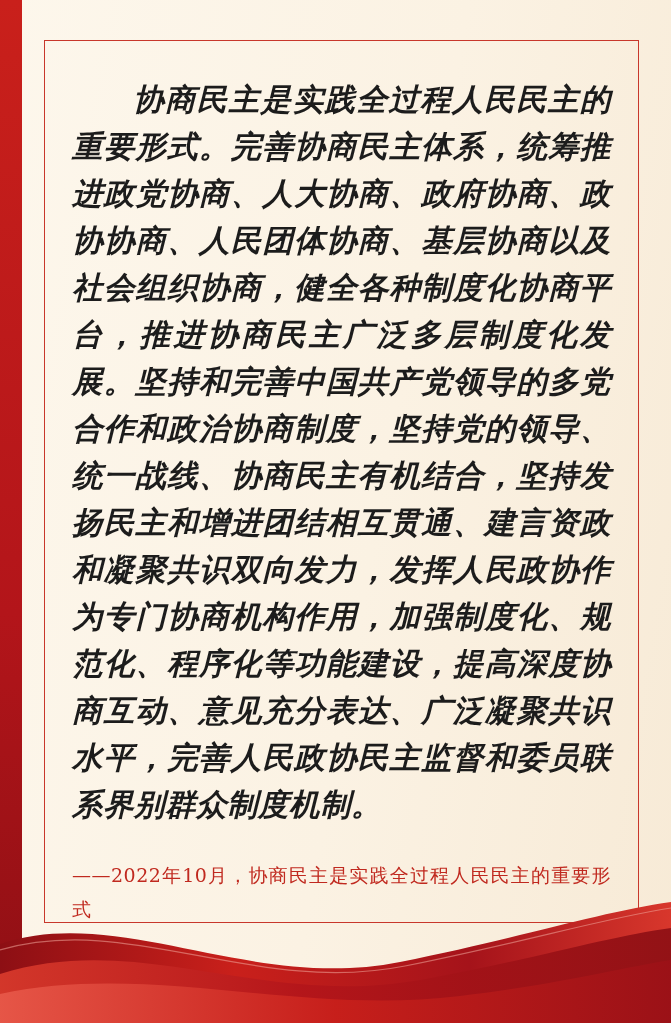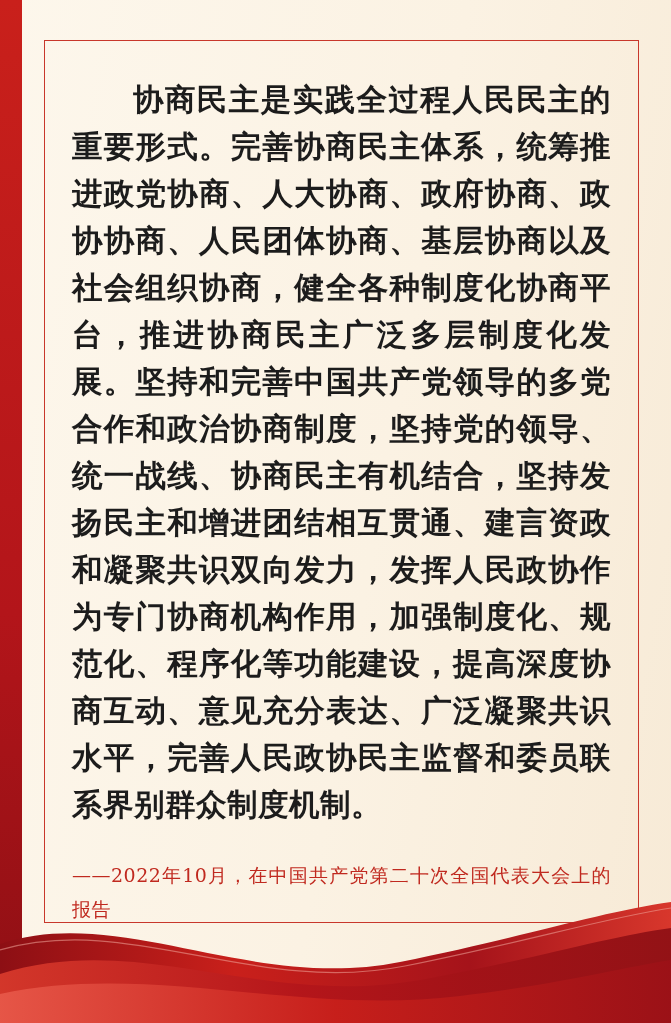--- a/index.html
+++ b/index.html
@@ -53,20 +53,21 @@
   .body-text {
     font-family: "DejaVu Sans", "Liberation Sans", sans-serif;
     font-weight: bold;
     font-size: 30.5px;
     line-height: 47px;
     letter-spacing: 0.5px;
     color: #1c1c1c;
     text-align: justify;
     text-indent: 61px;
     margin: 0;
+    font-style: italic;
   }
   .source {
     margin-top: 30px;
     font-family: "DejaVu Serif", "Liberation Serif", serif;
     font-size: 19px;
     line-height: 34px;
     color: #c0291f;
     letter-spacing: 0.5px;
     text-align: justify;
   }
@@ -82,21 +83,21 @@
 </head>
 <body>
 
 <div class="poster">
 
   <div class="left-bar"></div>
   <div class="frame"></div>
 
   <div class="content">
     <p class="body-text">协商民主是实践全过程人民民主的重要形式。完善协商民主体系，统筹推进政党协商、人大协商、政府协商、政协协商、人民团体协商、基层协商以及社会组织协商，健全各种制度化协商平台，推进协商民主广泛多层制度化发展。坚持和完善中国共产党领导的多党合作和政治协商制度，坚持党的领导、统一战线、协商民主有机结合，坚持发扬民主和增进团结相互贯通、建言资政和凝聚共识双向发力，发挥人民政协作为专门协商机构作用，加强制度化、规范化、程序化等功能建设，提高深度协商互动、意见充分表达、广泛凝聚共识水平，完善人民政协民主监督和委员联系界别群众制度机制。</p>
-    <div class="source">——2022年10月，在中国共产党第二十次全国代表大会上的报告</div>
+    <div class="source">——2022年10月，协商民主是实践全过程人民民主的重要形式</div>
   </div>
 
   <svg class="ribbon" viewBox="0 0 671 135" preserveAspectRatio="none" xmlns="http://www.w3.org/2000/svg">
     <defs>
       <linearGradient id="g1" x1="0" y1="0" x2="1" y2="0">
         <stop offset="0%" stop-color="#8d0f14"></stop>
         <stop offset="35%" stop-color="#c9201b"></stop>
         <stop offset="70%" stop-color="#a5131a"></stop>
         <stop offset="100%" stop-color="#d8372c"></stop>
       </linearGradient>

